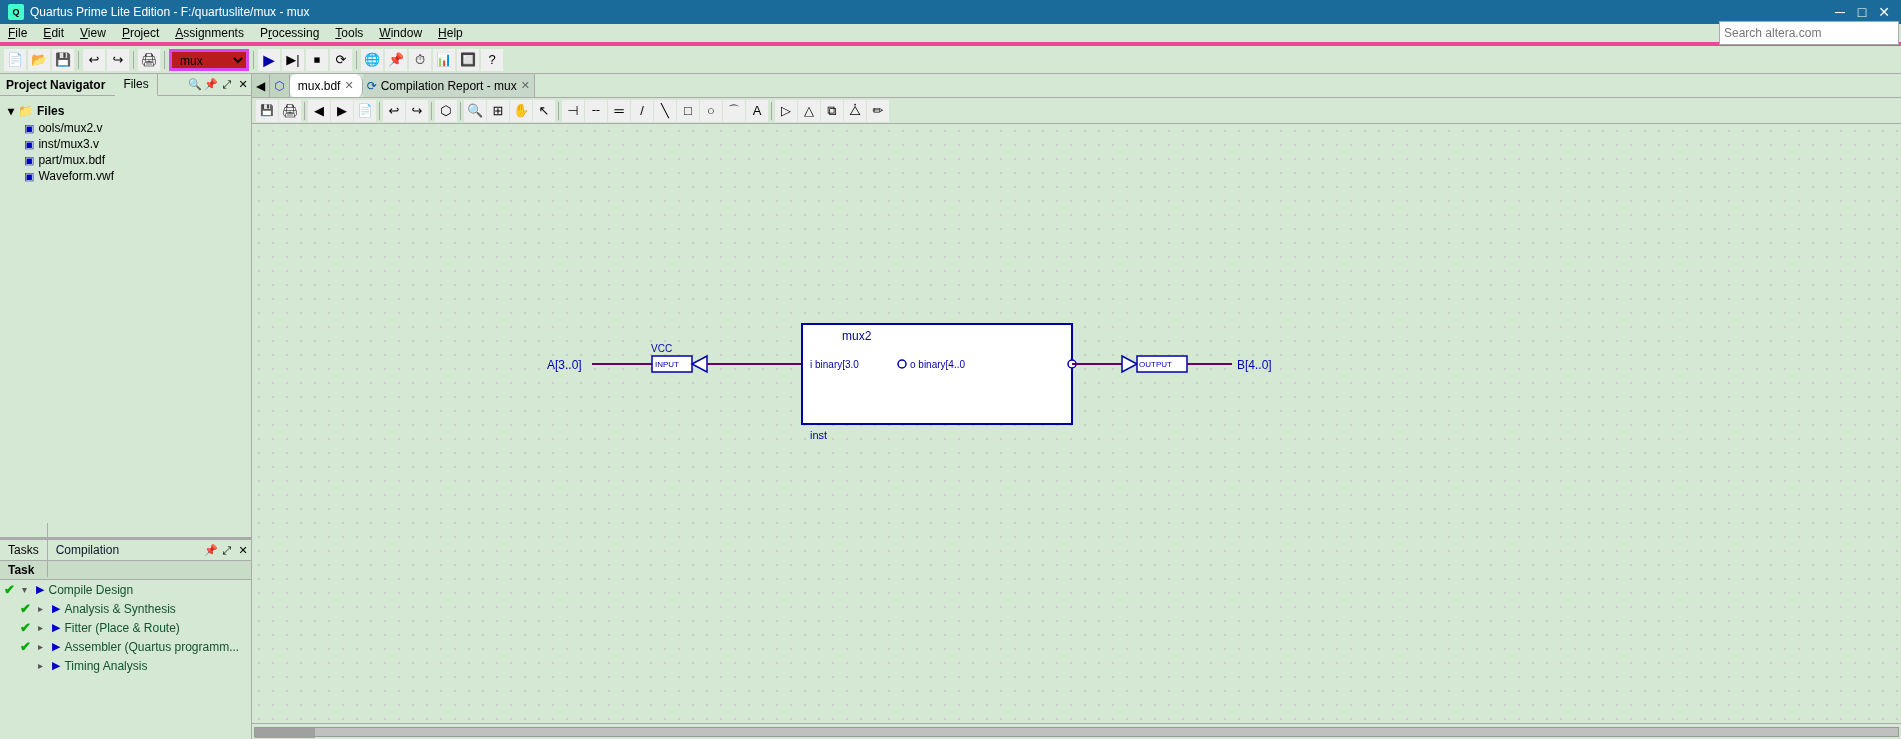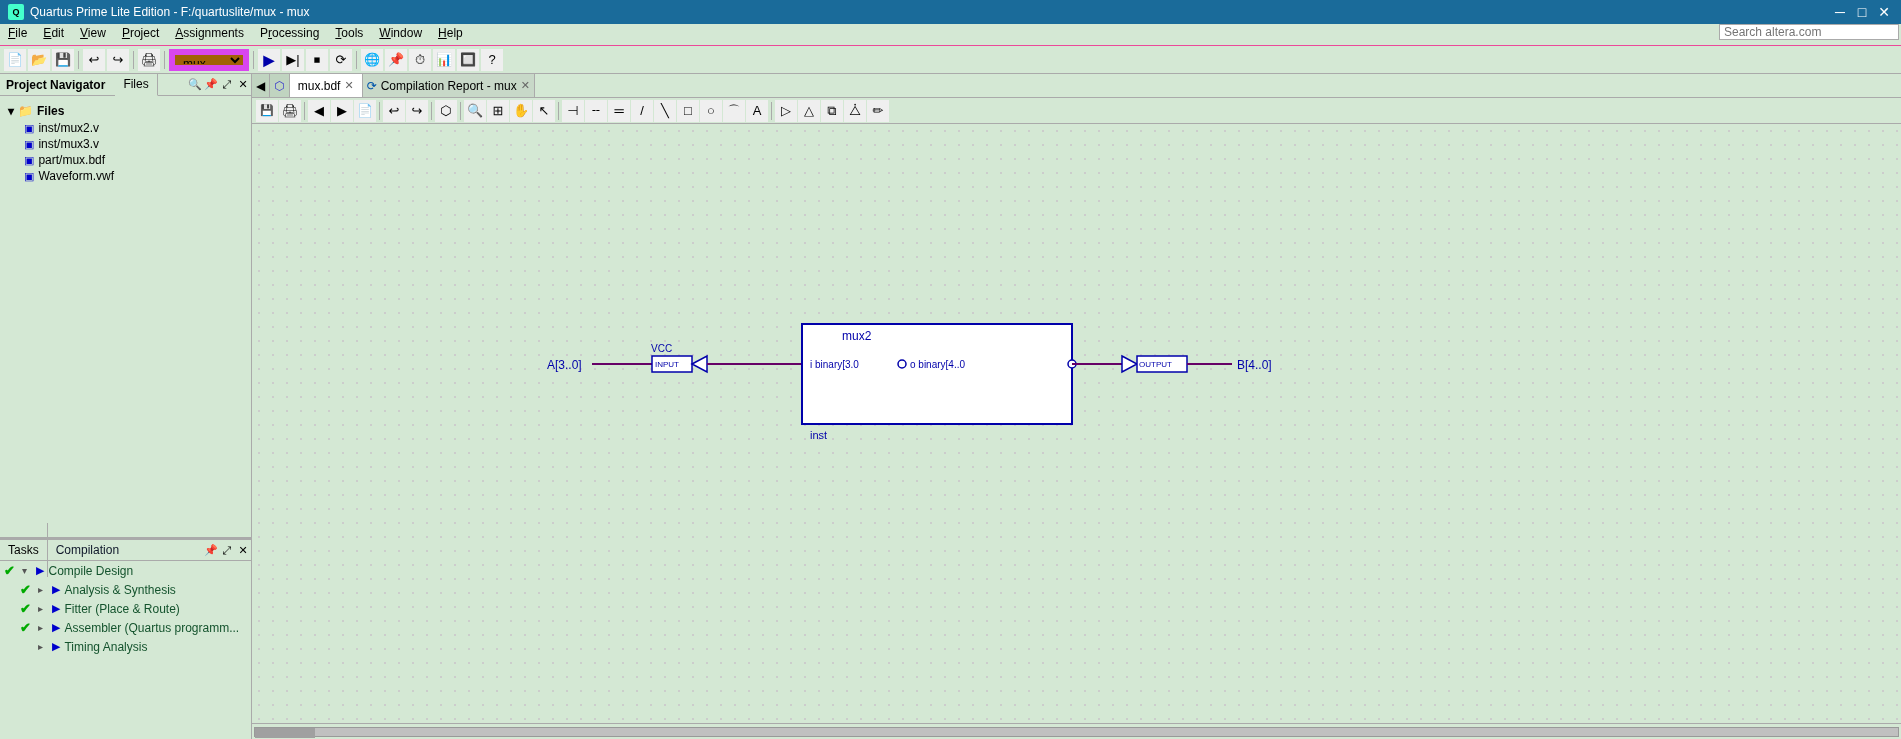--- a/index.html
+++ b/index.html
@@ -6,29 +6,29 @@
     body { font-family: 'Segoe UI', Tahoma, Geneva, Verdana, sans-serif; font-size: 12px; background: #d4e8d4; overflow: hidden; width: 1901px; height: 739px; }
 
     
     #title-bar { background: #1a6b9a; color: white; height: 24px; display: flex; align-items: center; justify-content: space-between; padding: 0 8px; font-size: 12px; }
     #title-bar .title-left { display: flex; align-items: center; gap: 6px; }
     #title-bar .title-icon { width: 16px; height: 16px; background: #4fc; border-radius: 2px; font-size: 9px; display: flex; align-items: center; justify-content: center; color: #000; font-weight: bold; }
     #title-bar .title-controls { display: flex; gap: 4px; }
     #title-bar .title-controls span { width: 18px; height: 18px; display: flex; align-items: center; justify-content: center; cursor: pointer; font-size: 14px; color: white; }
 
     
-    #menu-bar { background: #d4e8d4; height: 22px; display: flex; align-items: flex-start; border-bottom: 1px solid #ec4899; }
+    #menu-bar { background: #d4e8d4; height: 22px; display: flex; align-items: center; border-bottom: 4px solid #ec4899; }
     #menu-bar .menu-item { padding: 2px 8px; cursor: pointer; font-size: 12px; color: #000; }
     #menu-bar .menu-item u { text-decoration: underline; }
 
     
     #toolbar { background: #d4e8d4; height: 28px; display: flex; align-items: center; padding: 2px 4px; border-bottom: 1px solid #aaa; gap: 2px; }
     .toolbar-btn { width: 22px; height: 22px; display: flex; align-items: center; justify-content: center; cursor: pointer; border: 1px solid transparent; font-size: 13px; }
     .toolbar-sep { width: 1px; height: 18px; background: #aaa; margin: 0 2px; }
-    .toolbar-combo { height: 22px; font-size: 12px; padding: 1px 4px; border: 6px solid #d946ef; background: #a16207; min-width: 80px; }
+    .toolbar-combo { height: 22px; font-size: 12px; padding: 1px 4px; border: 3px solid #d946ef; background: #b91c1c; min-width: 80px; }
 
     
     #main-layout { display: flex; height: calc(739px - 24px - 22px - 28px); }
 
     
     #left-panel { width: 252px; display: flex; flex-direction: column; border-right: 1px solid #aaa; }
 
     
     #project-nav { flex: 1; background: #d4e8d4; border-bottom: 2px solid #aaa; }
     #project-nav-header { background: #d4e8d4; display: flex; align-items: center; border-bottom: 1px solid #aaa; height: 22px; }
@@ -60,21 +60,21 @@
     .task-label { color: #0000cc; text-decoration: none; }
     .task-label.blue { color: #14532d; }
     .task-indent1 { padding-left: 20px; }
 
     
     #right-panel { flex: 1; display: flex; flex-direction: column; }
 
     
     #tab-bar { background: #d4e8d4; display: flex; align-items: center; height: 24px; border-bottom: 1px solid #aaa; overflow: hidden; }
     .tab { display: flex; align-items: center; padding: 2px 8px; border-right: 1px solid #aaa; cursor: pointer; font-size: 12px; background: #c0d4c0; height: 24px; gap: 4px; }
-    .tab.active { background: white; }
+    .tab.active { background: white; border-radius: 7px; }
     .tab .tab-close { font-size: 11px; color: #666; cursor: pointer; }
 
     
     #schematic-toolbar { background: #d4e8d4; height: 26px; display: flex; align-items: center; padding: 2px 4px; border-bottom: 1px solid #aaa; gap: 1px; }
 
     
     .schematic-svg { position: absolute; top: 0; left: 0; width: 100%; height: 100%; }
 
     
     #h-scrollbar { height: 16px; background: #d4e8d4; border-top: 1px solid #aaa; display: flex; align-items: center; }
@@ -115,21 +115,21 @@
   <span class="menu-item"><u>F</u>ile</span>
   <span class="menu-item"><u>E</u>dit</span>
   <span class="menu-item"><u>V</u>iew</span>
   <span class="menu-item"><u>P</u>roject</span>
   <span class="menu-item"><u>A</u>ssignments</span>
   <span class="menu-item">P<u>r</u>ocessing</span>
   <span class="menu-item"><u>T</u>ools</span>
   <span class="menu-item"><u>W</u>indow</span>
   <span class="menu-item"><u>H</u>elp</span>
   <div style="flex:1"></div>
-  <input type="text" style="height: 16px; font-size: 12px; border: 1px solid rgb(170, 170, 170); padding: 0px 4px; background: white; min-width: 180px; margin-right: 2px;" placeholder="Search altera.com">
+  <input type="text" style="height: 24px; font-size: 12px; border: 1px solid rgb(170, 170, 170); padding: 0px 4px; background: white; min-width: 180px; margin-right: 2px;" placeholder="Search altera.com">
 </div>
 
 <div id="toolbar">
   <button class="toolbar-btn">📄</button>
   <button class="toolbar-btn">📂</button>
   <button class="toolbar-btn">💾</button>
   <div class="toolbar-sep"></div>
   <button class="toolbar-btn">↩</button>
   <button class="toolbar-btn">↪</button>
   <div class="toolbar-sep"></div>
@@ -169,21 +169,21 @@
       </div>
       <div id="project-nav-content">
         <div class="nav-section">
           <div class="nav-section-header">
             <span>▾</span>
             <span style="color:#cc9900;">📁</span>
             <span>Files</span>
           </div>
           <div class="nav-item">
             <span style="color:#0000cc; font-size:11px;">▣</span>
-            <span>inst/mux2.v</span>
+            <span>ools/mux2.v</span>
           </div>
           <div class="nav-item">
             <span style="color:#0000cc; font-size:11px;">▣</span>
             <span>inst/mux3.v</span>
           </div>
           <div class="nav-item">
             <span style="color:#0000cc; font-size:11px;">▣</span>
             <span>part/mux.bdf</span>
           </div>
           <div class="nav-item">
@@ -198,20 +198,21 @@
       <div id="tasks-header">
         <span class="tasks-tab">Tasks</span>
         <span class="tasks-title">Compilation</span>
         <div class="tasks-header-controls">
           <span title="Lock">📌</span>
           <span title="Float">⤢</span>
           <span title="Close">✕</span>
         </div>
       </div>
       <div id="tasks-content">
+        <div class="task-column-header">Task</div>
 
         <div class="task-item">
           <span class="task-check">✔</span>
           <span class="task-expand">▾</span>
           <span class="task-run-btn">▶</span>
           <span class="task-label blue">Compile Design</span>
         </div>
 
         <div class="task-item task-indent1">
           <span class="task-check">✔</span>

